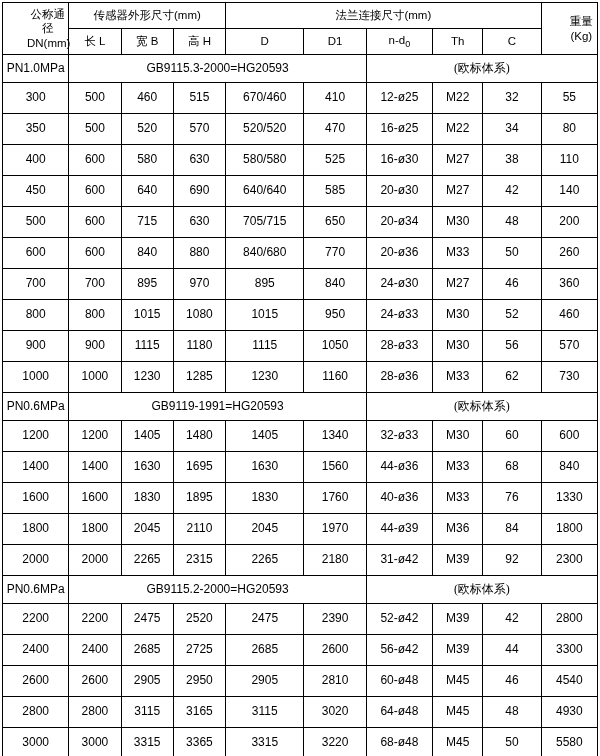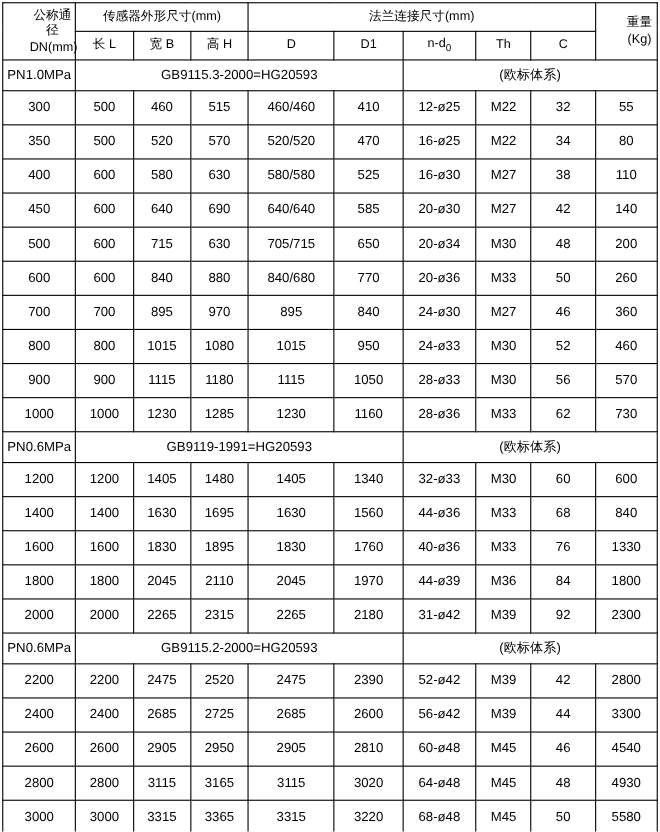--- a/index.html
+++ b/index.html
@@ -52,20 +52,21 @@
     padding-left: 6px;
     margin-top: 32px;
   }
   td.sec-mid {
     text-align: left;
     padding-left: 4px;
   }
   td.sec-right {
     text-align: right;
     padding-right: 6px;
+    font-family: Liberation Serif, serif;
   }
   tr.data td {
     height: 30px;
     font-size: 12px;
   }
   .sub {
     font-size: 9px;
     vertical-align: sub;
   }
 </style>
@@ -113,21 +114,21 @@
       <tr class="section">
         <td class="sec-left">PN1.0MPa</td>
         <td colspan="5" class="sec-mid">GB9115.3-2000=HG20593</td>
         <td colspan="4" class="sec-right">(欧标体系)</td>
       </tr>
       <tr class="data">
         <td>300</td>
         <td>500</td>
         <td>460</td>
         <td>515</td>
-        <td>460/460</td>
+        <td>670/460</td>
         <td>410</td>
         <td>12-ø25</td>
         <td>M22</td>
         <td>32</td>
         <td>55</td>
       </tr>
       <tr class="data">
         <td>350</td>
         <td>500</td>
         <td>520</td>

